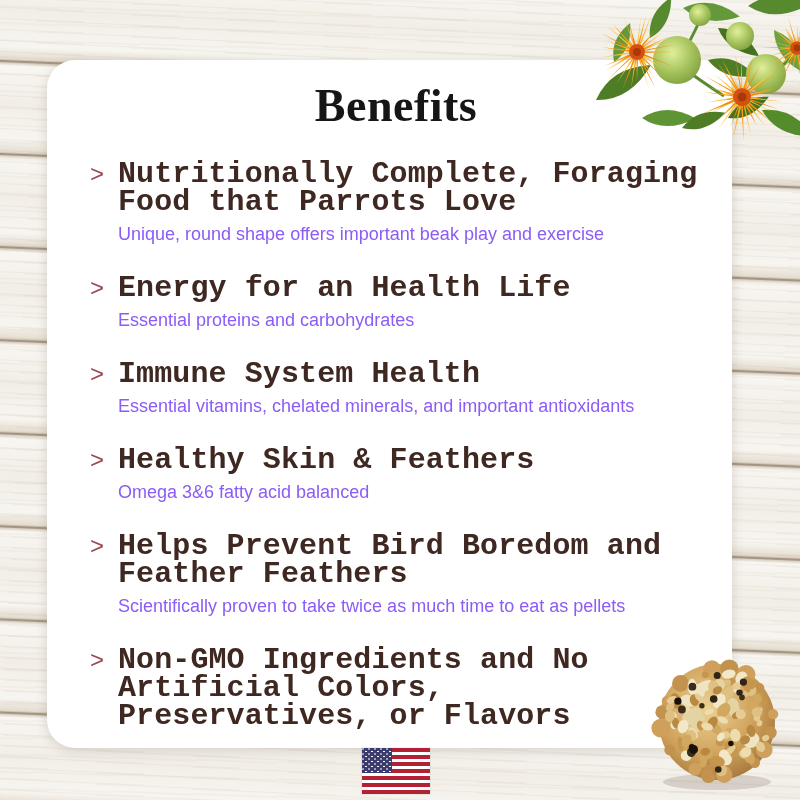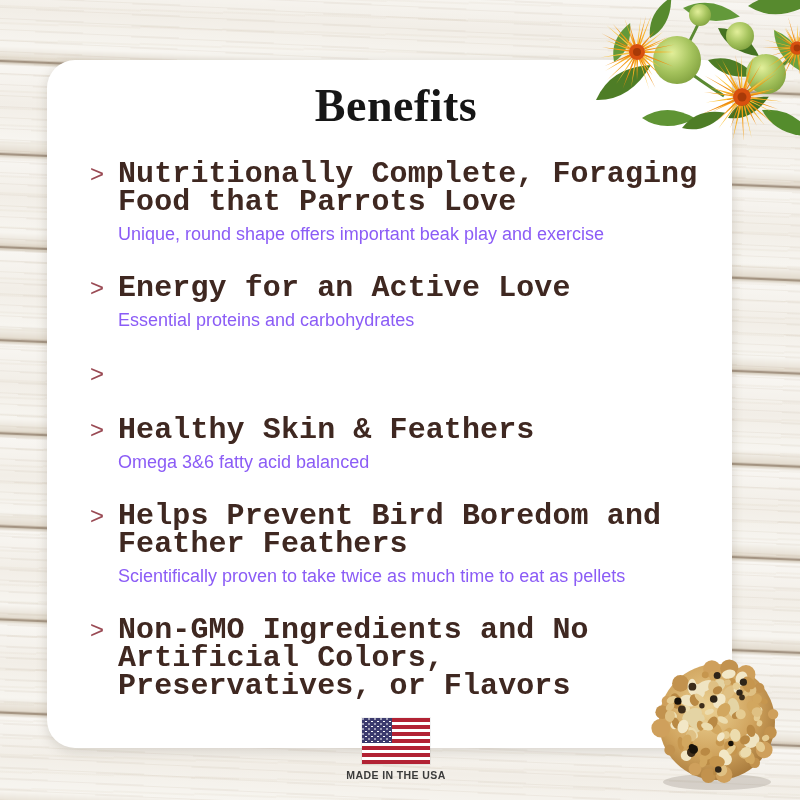--- a/index.html
+++ b/index.html
@@ -83,26 +83,30 @@
     <div class="benefit">
       <span class="chev">&gt;</span>
       <div class="btxt">
         <div class="bhead">Nutritionally Complete, Foraging Food that Parrots Love</div>
         <div class="bdesc">Unique, round shape offers important beak play and exercise</div>
       </div>
     </div>
     <div class="benefit">
       <span class="chev">&gt;</span>
       <div class="btxt">
-        <div class="bhead">Energy for an Active Love</div>
+        <div class="bhead">Energy for an Health Life</div>
         <div class="bdesc">Essential proteins and carbohydrates</div>
       </div>
     </div>
     <div class="benefit">
       <span class="chev">&gt;</span>
+      <div class="btxt">
+        <div class="bhead">Immune System Health</div>
+        <div class="bdesc">Essential vitamins, chelated minerals, and important antioxidants</div>
+      </div>
     </div>
     <div class="benefit">
       <span class="chev">&gt;</span>
       <div class="btxt">
         <div class="bhead">Healthy Skin &amp; Feathers</div>
         <div class="bdesc">Omega 3&amp;6 fatty acid balanced</div>
       </div>
     </div>
     <div class="benefit">
       <span class="chev">&gt;</span>

